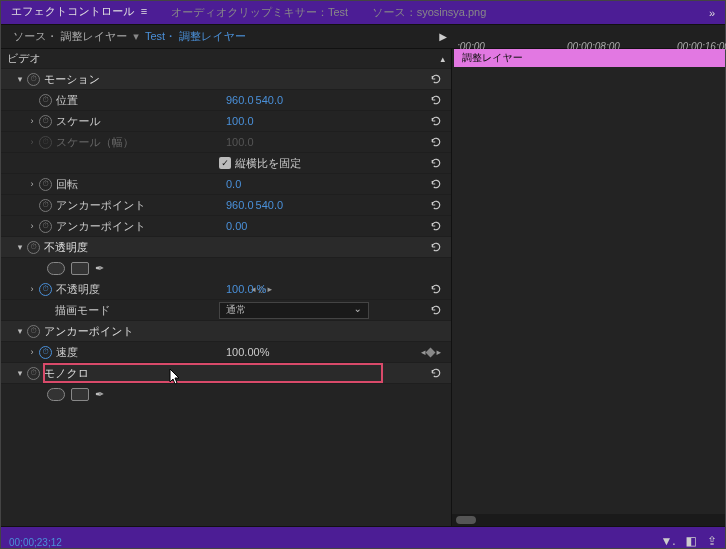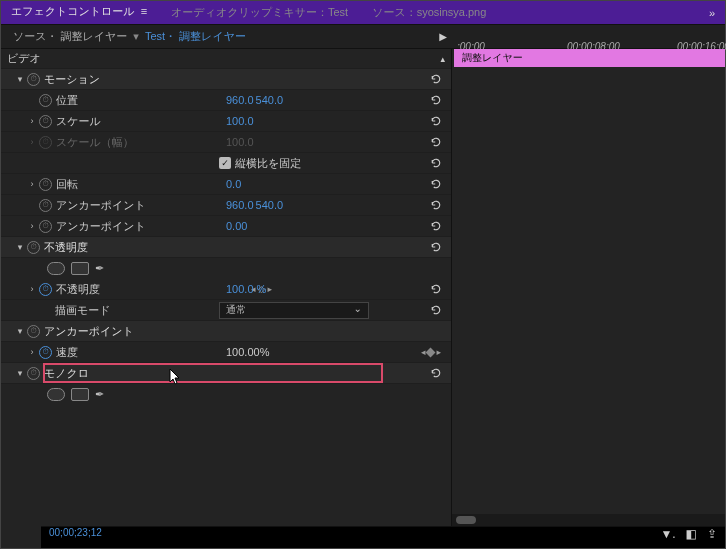--- a/index.html
+++ b/index.html
@@ -47,21 +47,21 @@
 
 .dropdown { position:absolute; left: 218px; width: 150px; height: 17px; background:#1a1a1a; border:1px solid #444; color:#bbb; padding: 0 6px; display:flex; align-items:flex-start; justify-content:space-between; font-size:10px;gap:8px;}
 .keyf { display:flex; align-items:center; gap:2px; margin-left:auto; margin-right: 4px; color:#999; font-size:9px;}
 .keyf .diamond { width:7px; height:7px; transform:rotate(45deg); background:#888; }
 
 .highlight-row { background: #2a2a2a; }
 .highlight-box { position:absolute; left: 42px; width: 340px; height: 20px; border: 2px solid #d94a6a; pointer-events:none; }
 
 .clip-bar { position:absolute; top: 0px; left: 2px; right: 0; height: 18px; background: #e278e2; color:#111; font-size:10px; padding-left:8px; display:flex; align-items:center; overflow:hidden;}
 
-.status { height: 22px; background:#000000; border-top:1px solid #111; display:flex; align-items:flex-start; padding: 0 8px; color:#4a90d9; font-size:10px;margin-left:40px;}
+.status { height: 22px; background:#4c1d95; border-top:1px solid #111; display:flex; align-items:flex-end; padding: 0 8px; color:#4a90d9; font-size:10px;}
 .status .icons { margin-left:auto; display:flex; gap:10px; color:#ccc; font-size:12px;}
 
 .hscroll { position:absolute; bottom:0; left:0; right:0; height:12px; background:#1a1a1a; display:flex; align-items:center;}
 .hscroll .thumb { width: 20px; height:8px; background:#555; border-radius:4px; margin-left:4px;}
 
 .left-wrap { position:relative; flex:1; overflow:hidden;}
 .cursor { position:absolute; width:14px; height:18px; pointer-events:none; z-index:100;}
 </style>
 </head>
 <body>

